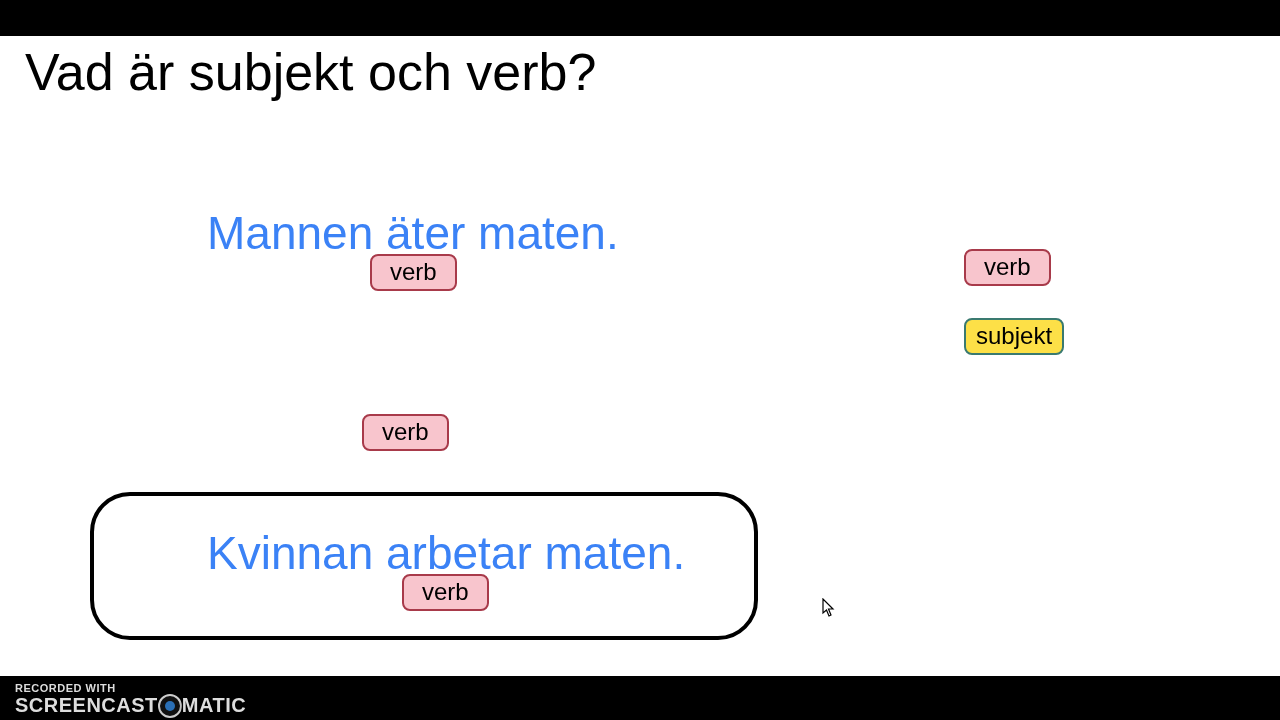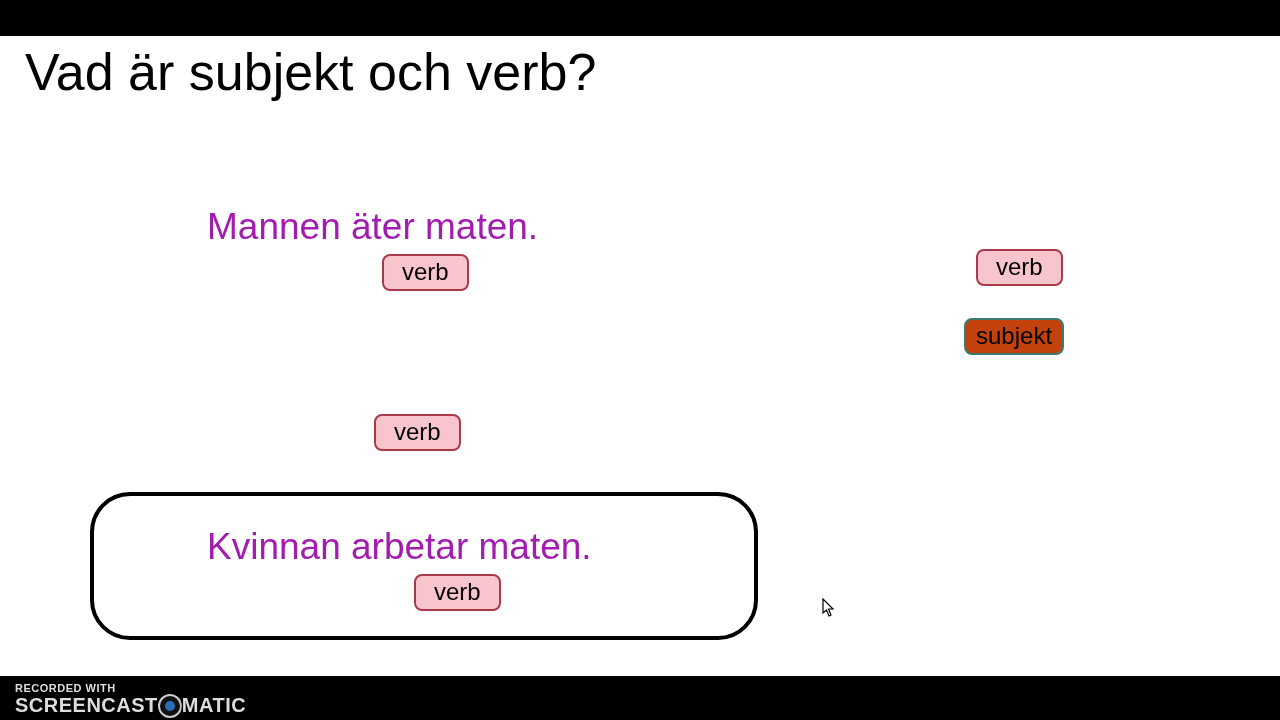--- a/index.html
+++ b/index.html
@@ -28,40 +28,39 @@
   }
   .title {
     position: absolute;
     top: 6px;
     left: 25px;
     font-size: 52px;
     color: #000;
   }
   .sentence {
     position: absolute;
-    font-size: 37px;
-    color: #a21caf;
+    font-size: 46px;
+    color: #3b82f6;
     white-space: nowrap;
   }
   .tag {
     position: absolute;
     font-size: 24px;
     padding: 2px 18px;
     border-radius: 8px;
     border: 2px solid;
     line-height: 1.2;
   }
   .tag-verb {
     background: #f8c5cd;
     border-color: #a83a4a;
     color: #000;
-    margin-left: 12px;
   }
   .tag-subj {
-    background: #c2410c;
+    background: #fde047;
     border-color: #3a7a70;
     color: #000;
   }
   .outline {
     position: absolute;
     border: 4px solid #000;
     border-radius: 40px;
     background: transparent;
   }
   .watermark {

